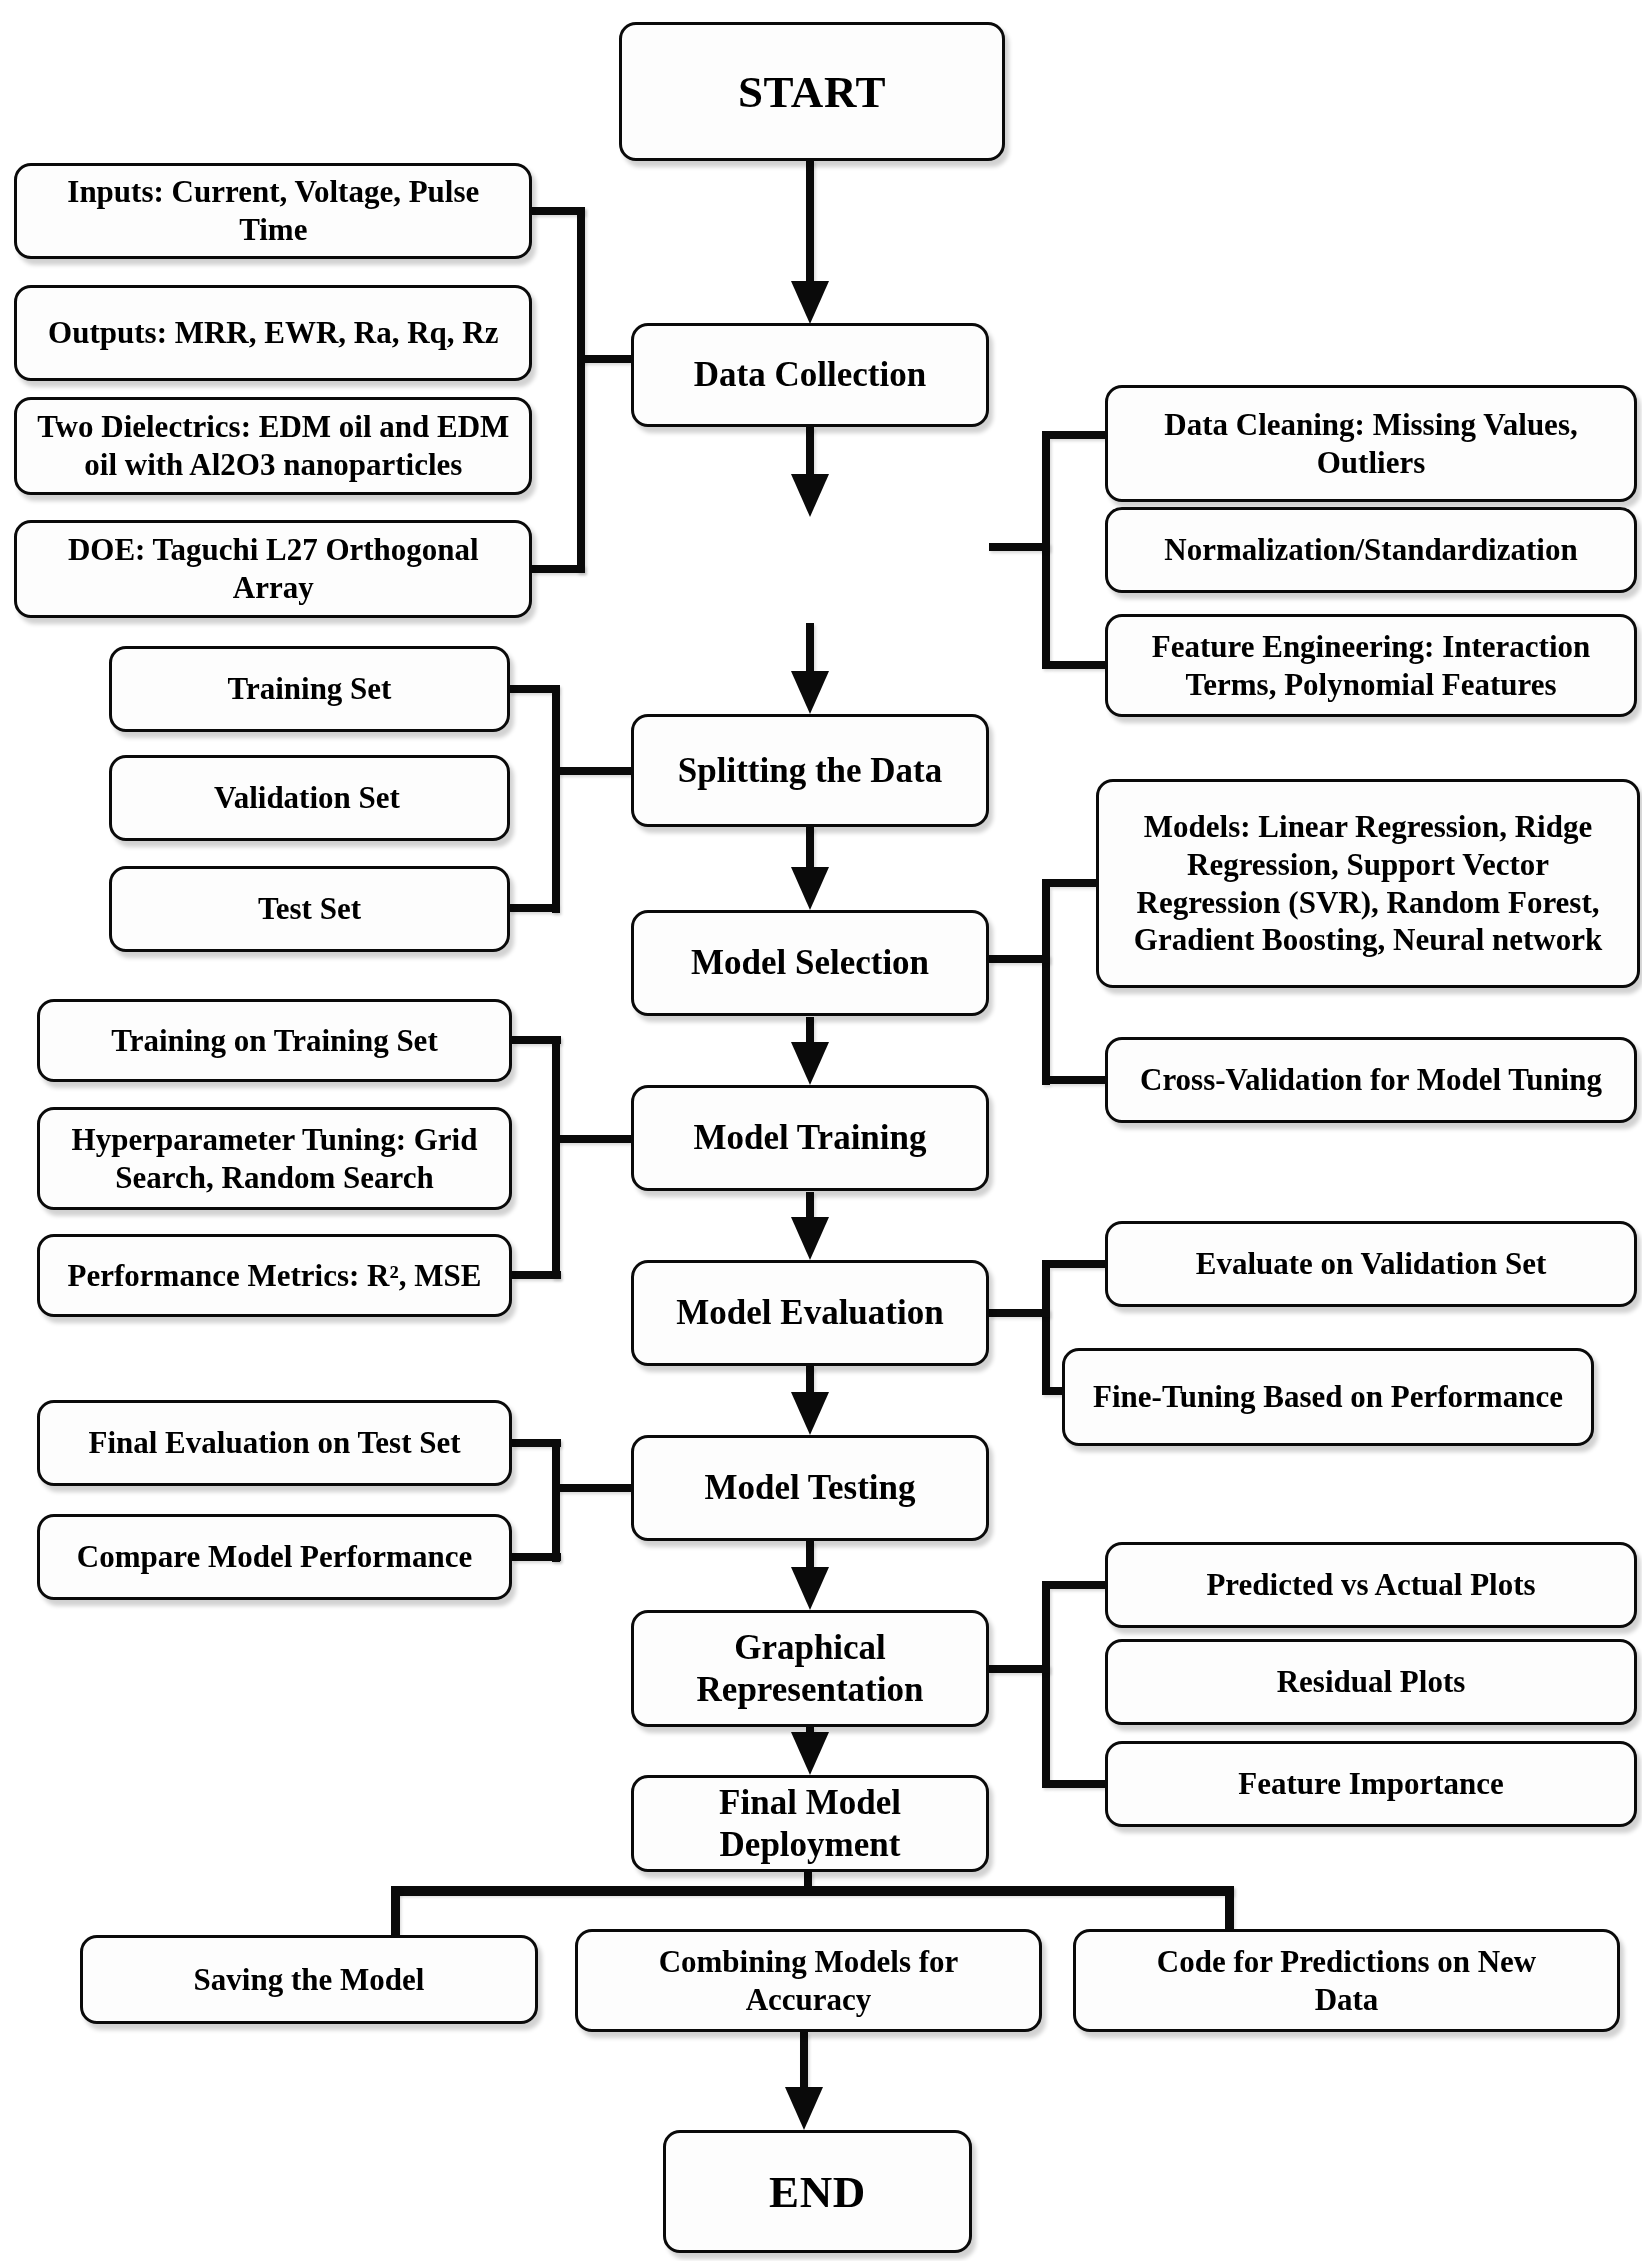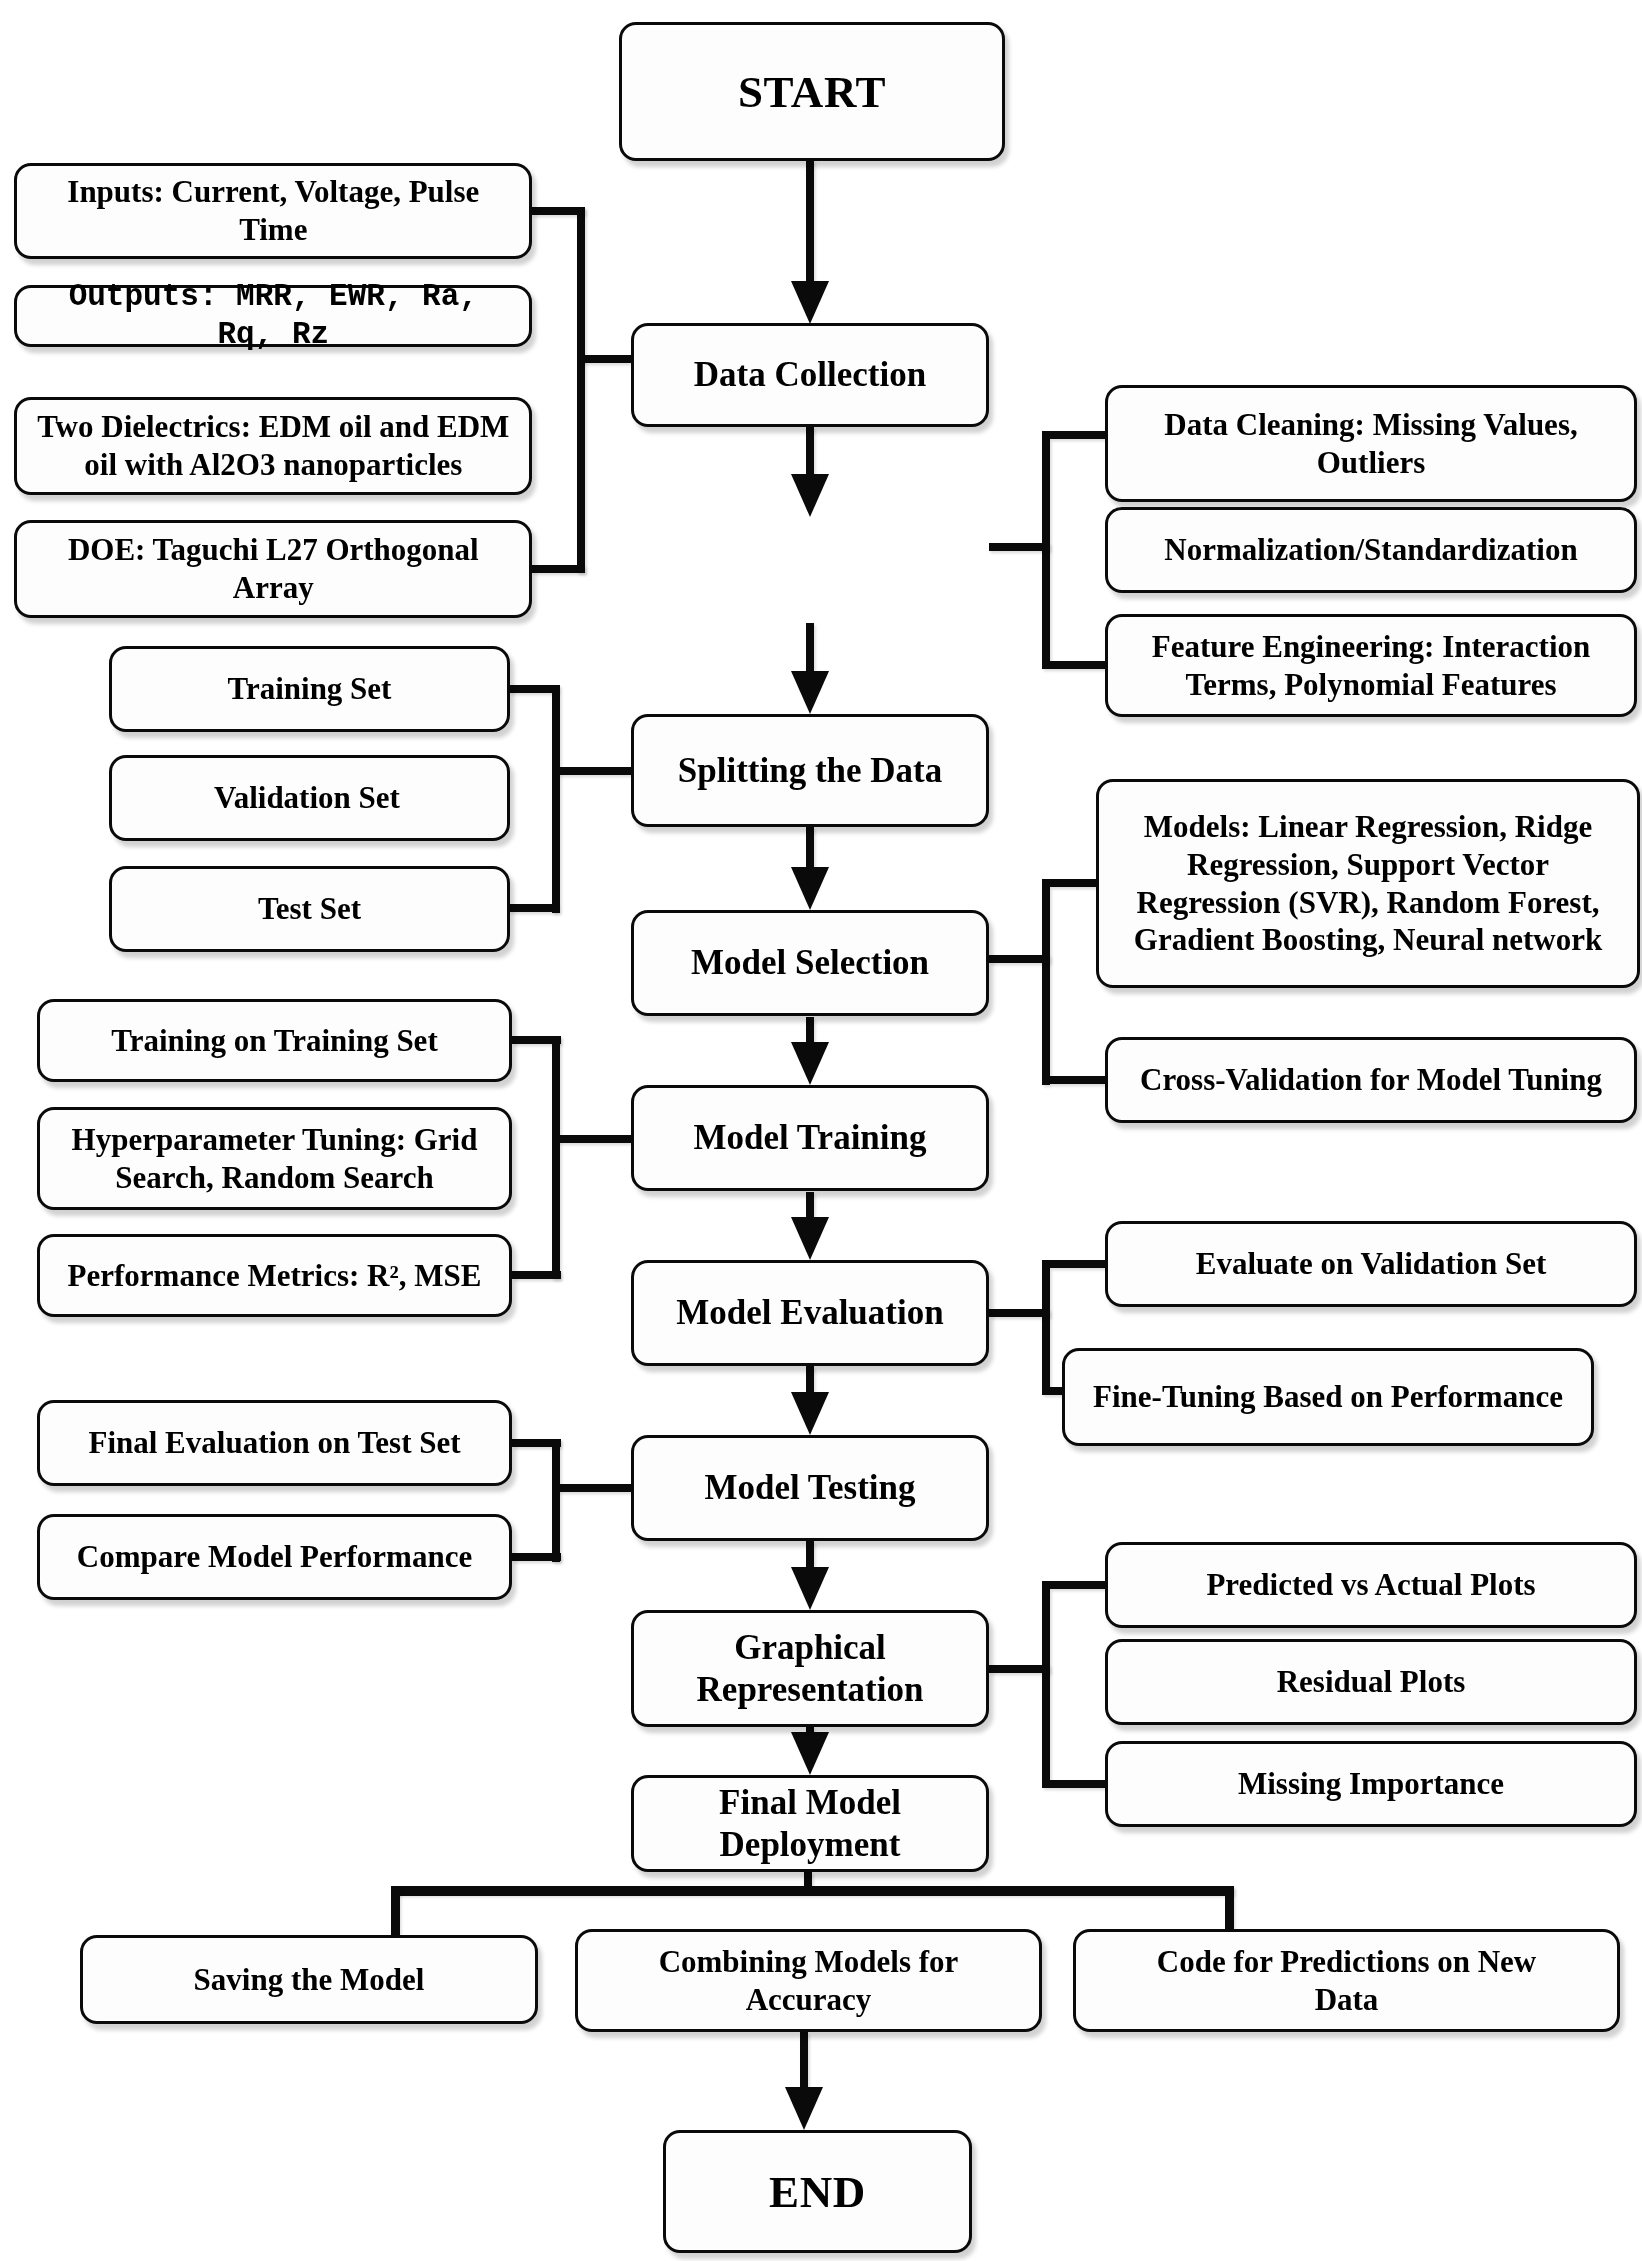--- a/index.html
+++ b/index.html
@@ -44,21 +44,21 @@
   .a3s{left:806px;top:623px;width:8px;height:54px;}  .a3h{left:791px;top:671px;}
   .a4s{left:806px;top:827px;width:8px;height:45px;}  .a4h{left:791px;top:867px;}
   .a5s{left:806px;top:1017px;width:8px;height:30px;}  .a5h{left:791px;top:1042px;}
   .a6s{left:806px;top:1192px;width:8px;height:30px;}  .a6h{left:791px;top:1217px;}
   .a7s{left:806px;top:1366px;width:8px;height:30px;}  .a7h{left:791px;top:1392px;}
   .a8s{left:806px;top:1541px;width:8px;height:31px;}  .a8h{left:791px;top:1567px;}
   .a9s{left:806px;top:1727px;width:8px;height:9.2px;}  .a9h{left:791px;top:1732px;}
   .a10s{left:800px;top:2032px;width:8px;height:57px;}.a10h{left:785px;top:2087px;}
   
   .g1b1{left:14.3px;top:163px;width:518px;height:96px;}
-  .g1b2{left:14.3px;top:285px;width:518px;height:62px;font-family:Liberation Mono, monospace;}
+  .g1b2{left:14.3px;top:285px;width:518px;height:96px;}
   .g1b3{left:14.3px;top:397px;width:518px;height:98px;}
   .g1b4{left:14.3px;top:520px;width:518px;height:98px;}
   .g1-stub1{left:532px;top:207px;width:53px;height:8px;}
   .g1-stub4{left:532px;top:565px;width:53px;height:8px;}
   .g1-vert{left:577px;top:207px;width:8px;height:366px;}
   .g1-conn{left:578px;top:355px;width:53px;height:8px;}
   
   .g2b1{left:109px;top:646px;width:401px;height:86px;}
   .g2b2{left:109px;top:755px;width:401px;height:86px;padding-left:12px;}
   .g2b3{left:109px;top:866px;width:401px;height:86px;}
@@ -206,21 +206,21 @@
 
   <div class="node side g4b1">Final Evaluation on Test Set</div>
   <div class="node side g4b2">Compare Model Performance</div>
   <div class="line g4-stub1"></div>
   <div class="line g4-stub2"></div>
   <div class="line g4-vert"></div>
   <div class="line g4-conn"></div>
 
   <div class="node side gdb1">Predicted vs Actual Plots</div>
   <div class="node side gdb2">Residual Plots</div>
-  <div class="node side gdb3">Missing Importance</div>
+  <div class="node side gdb3">Feature Importance</div>
   <div class="line gd-vert"></div>
   <div class="line gd-stub1"></div>
   <div class="line gd-stub3"></div>
   <div class="line gd-conn"></div>
 
   <div class="node side bb1">Saving the Model</div>
   <div class="node side bb2">Combining Models for Accuracy</div>
   <div class="node side pad-lg bb3">Code for Predictions on New Data</div>
   <div class="line dist-center"></div>
   <div class="line dist-line"></div>

